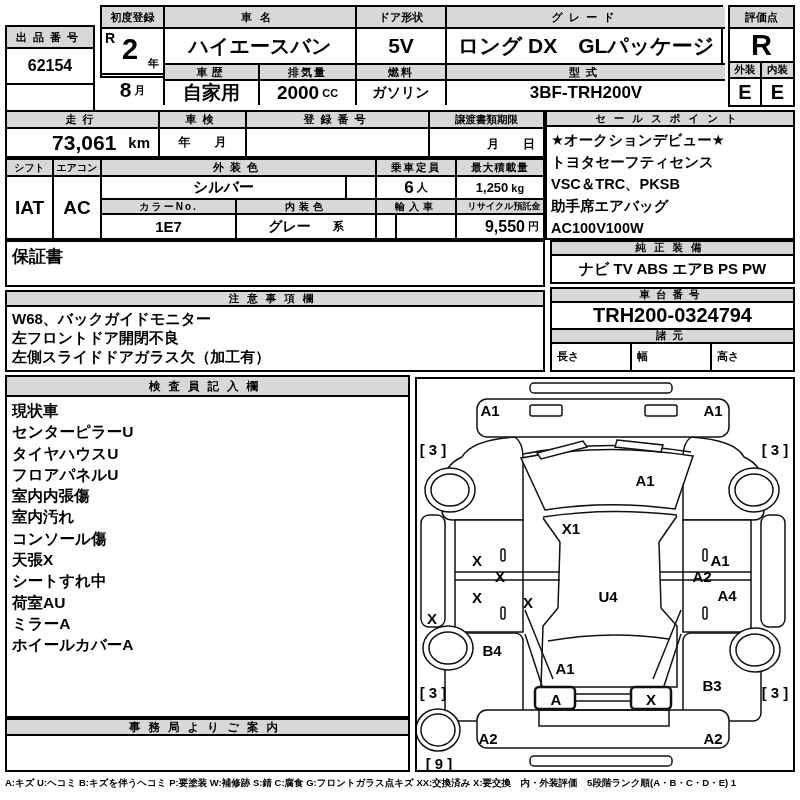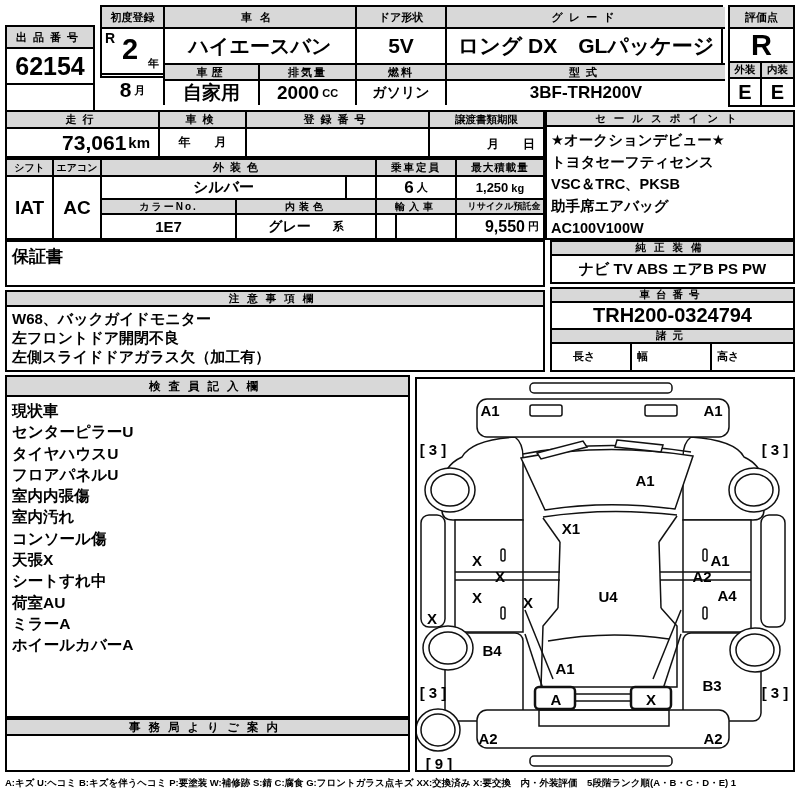--- a/index.html
+++ b/index.html
@@ -20,21 +20,21 @@
        white-space:nowrap;line-height:1;}
   svg{display:block;}
 </style>
 </head>
 <body>
 
 <div class="sheet">
 
   <div class="abs bx" style="left:5px;top:5px;width:90px;height:102px;margin-top:20px;">
     <div class="gh ls6" style="height:22px;">出品番号</div>
-    <div class="cell bB" style="height:36px;font-size:25px;">62154</div>
+    <div class="cell bB" style="height:36px;font-size:16px;">62154</div>
     <div style="height:36px;"></div>
   </div>
 
   <div class="abs bx" style="left:100px;top:5px;width:623px;height:73px;">
 
     <div class="abs gh bR" style="left:0;top:0;width:63px;height:22px;">初度登録</div>
     <div class="abs bR bB" style="left:0;top:22px;width:63px;height:46px;">
       <span class="abs" style="left:3px;top:1px;font-size:14px;">R</span>
       <span class="abs" style="left:20px;top:4px;font-size:29px;">2</span>
       <span class="abs" style="right:4px;bottom:2px;font-size:11px;">年</span>
@@ -75,21 +75,21 @@
     <div style="display:flex;height:26px;">
       <div class="cell bR" style="width:32px;height:26px;font-size:20px;">E</div>
       <div class="cell" style="width:31px;height:26px;font-size:20px;">E</div>
     </div>
   </div>
 
   <div class="abs bx" style="left:5px;top:110px;width:540px;height:48px;">
     <div class="abs gh ls6 bR" style="left:0;top:0;width:153px;height:17px;">走行</div>
     <div class="abs bR cell" style="left:0;top:17px;width:153px;height:27px;justify-content:flex-end;padding-right:8px;">
       <span style="font-size:21px;">73,061</span>
-      <span style="font-size:15px;margin-left:2px;">km</span>
+      <span style="font-size:15px;margin-left:12px;">km</span>
     </div>
     <div class="abs gh ls6 bR" style="left:153px;top:0;width:87px;height:17px;">車検</div>
     <div class="abs bR cell" style="left:153px;top:17px;width:87px;height:27px;font-size:12px;">年　　月</div>
     <div class="abs gh ls6 bR" style="left:240px;top:0;width:183px;height:17px;">登録番号</div>
     <div class="abs bR cell" style="left:240px;top:17px;width:183px;height:27px;"></div>
     <div class="abs gh" style="left:423px;top:0;width:113px;height:17px;font-size:10.5px;">譲渡書類期限</div>
     <div class="abs cell" style="left:423px;top:17px;width:113px;height:27px;font-size:12px;justify-content:flex-end;padding-right:8px;align-items:flex-end;padding-bottom:3px;">月　　日</div>
   </div>
 
   <div class="abs bx" style="left:5px;top:158px;width:540px;height:82px;">
@@ -157,21 +157,21 @@
         <div>左フロントドア開閉不良</div>
         <div>左側スライドドアガラス欠（加工有）</div>
       </div>
   </div>
 
   <div class="abs bx" style="left:550px;top:287px;width:245px;height:85px;">
     <div class="gh ls6" style="height:14px;font-size:10.5px;">車台番号</div>
     <div class="cell bB" style="height:27px;font-size:20px;">TRH200-0324794</div>
     <div class="gh ls6" style="height:14px;font-size:10.5px;">諸元</div>
     <div style="display:flex;height:26px;">
-      <div class="bR" style="width:80px;padding:5px 0 0 21px;font-size:11px;box-sizing:border-box;">長さ</div>
+      <div class="bR" style="width:80px;padding:5px 0 0 5px;font-size:11px;box-sizing:border-box;">長さ</div>
       <div class="bR" style="width:80px;padding:5px 0 0 5px;font-size:11px;box-sizing:border-box;">幅</div>
       <div style="width:81px;padding:5px 0 0 5px;font-size:11px;box-sizing:border-box;">高さ</div>
     </div>
   </div>
 
   <div class="abs bx" style="left:5px;top:375px;width:405px;height:343px;">
     <div class="gh ls8" style="height:20px;font-size:11.5px;">検査員記入欄</div>
     <div class="lines" style="padding:3px 5px;font-size:15.5px;line-height:21.3px;">
         <div>現状車</div>
         <div>センターピラーU</div>

